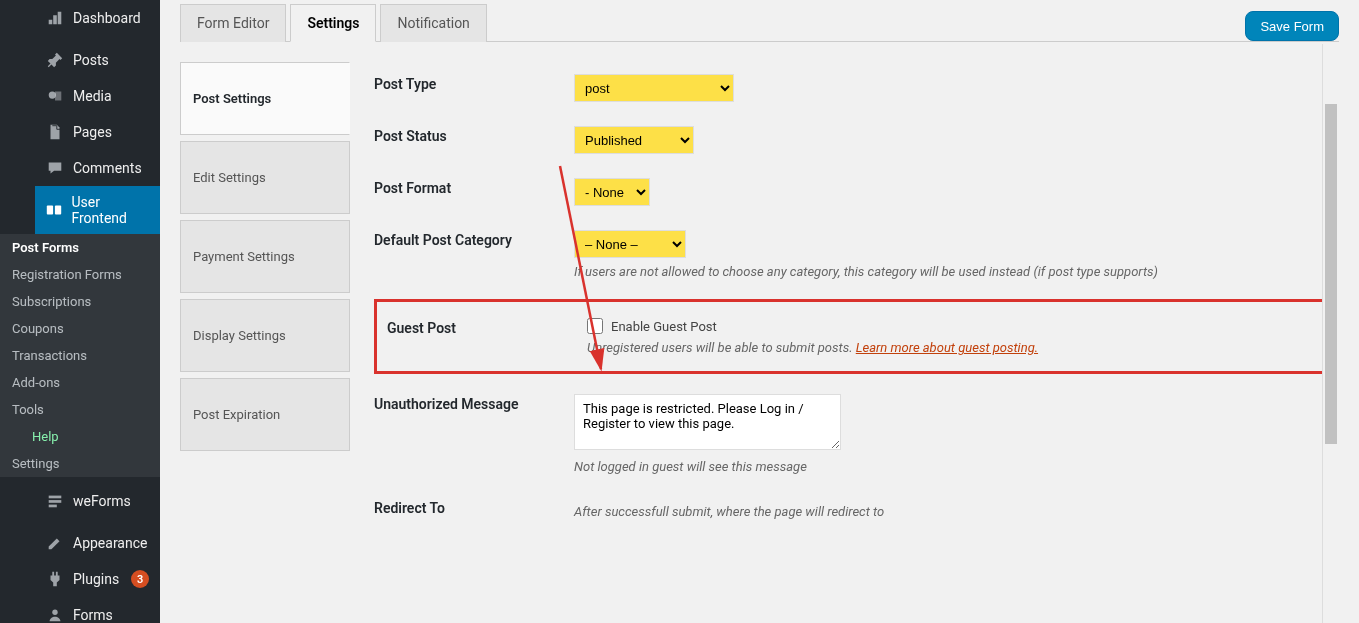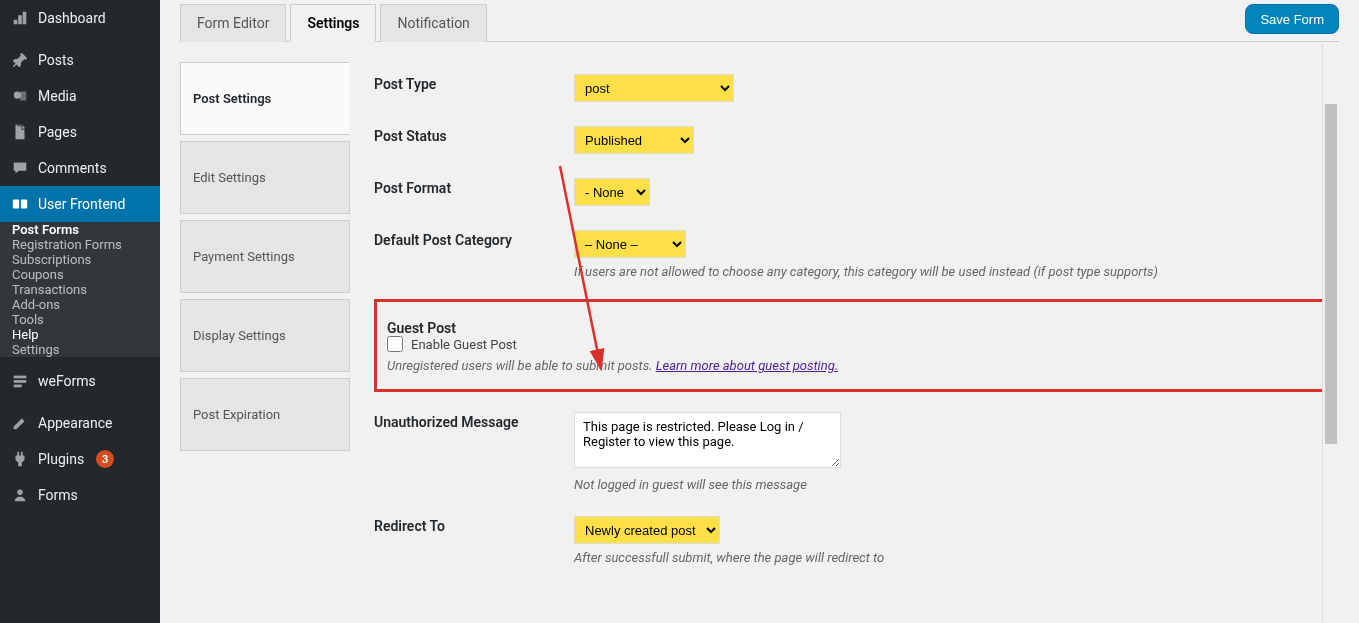--- a/index.html
+++ b/index.html
@@ -5,62 +5,62 @@
   * { box-sizing: border-box; margin: 0; padding: 0; }
   body { font-family: -apple-system, BlinkMacSystemFont, "Segoe UI", Roboto, Oxygen-Sans, Ubuntu, sans-serif; font-size: 13px; color: #444; background: #f1f1f1; overflow: hidden; }
   
   .app { display: flex; width: 1359px; height: 623px; position: relative; }
   
   
   .admin-sidebar { width: 160px; background: #23282d; color: #eee; height: 623px; flex-shrink: 0; overflow-y: auto; }
   .admin-sidebar::-webkit-scrollbar { width: 0; }
   .menu-item { display: flex; align-items: center; gap: 8px; padding: 8px 8px 8px 10px; color: #eee; cursor: pointer; font-size: 14px; }
   .menu-item .ico { width: 20px; height: 20px; display: flex; align-items: center; justify-content: center; color: rgba(240,245,250,.6); font-size: 16px; }
-  .menu-item.top { font-weight: 400; }
+  .menu-item.top { font-weight: 400; margin-left: 35px; }
   .menu-item.current { background: #0073aa; color: #fff; position: relative; }
   .menu-item.current .ico { color: #fff; }
   .menu-item.current::after { content: ""; position: absolute; right: -8px; top: 50%; margin-top: -8px; border: 8px solid transparent; border-right-color: #f1f1f1; }
   .submenu { background: #32373c; }
-  .submenu-item { display: flex; align-items: center; padding: 0 12px; color: rgba(240,245,250,.7); cursor: pointer; font-size: 13px; }
+  .submenu-item { display: flex; align-items: center; padding: 6px 12px; color: rgba(240,245,250,.7); cursor: pointer; font-size: 13px; }
   .submenu-item.current { color: #fff; font-weight: 600; }
-  .submenu-item.help { color: #ffffff; }
+  .submenu-item.help { color: #86efac; margin-left: 20px; }
   .update-badge { display:inline-flex; align-items:center; justify-content:center; min-width:18px; height:18px; border-radius:9px; background:#d54e21; color:#fff; font-size:11px; font-weight:600; margin-left:4px; padding:0 5px;}
   
   
   .content { flex: 1; position: relative; background: #f1f1f1; padding: 0 20px 0 20px; height: 623px; overflow: hidden; }
   .content-inner { position: relative; height: 100%; }
   
   
-  .tabs-row { display:flex; align-items:flex-start; justify-content:space-between; padding-top: 4px; border-bottom: 1px solid #ccc; }
+  .tabs-row { display:flex; align-items:flex-end; justify-content:space-between; padding-top: 4px; border-bottom: 1px solid #ccc; }
   .tabs { display: flex; gap: 0; }
   .tab { padding: 10px 16px; background: #e5e5e5; border: 1px solid #ccc; border-bottom: none; margin-right: 4px; color: #555; font-size: 14px; cursor:pointer; margin-bottom:-1px; }
   .tab.active { background: #f1f1f1; border-bottom: 1px solid #f1f1f1; font-weight: 600; color: #000; }
   .save-btn { background: #0085ba; border: 1px solid #0073aa; color: #fff; padding: 6px 14px; border-radius: 8px; font-size: 13px; cursor:pointer; height: 30px; display:inline-flex; align-items:center; }
   
   
   .scroll-wrap { position: absolute; top: 44px; left: 0; right: 0; bottom: 0; overflow-y: hidden; }
   .settings-body { display:flex; padding-top: 18px; }
   
   
   .settings-nav { width: 170px; flex-shrink: 0; }
   .settings-nav-item { background: #e5e5e5; border: 1px solid #ccc; padding: 28px 12px; margin-bottom: 6px; font-size: 13px; color: #555; cursor:pointer; }
   .settings-nav-item.active { background: #fafafa; border-right-color: #fafafa; font-weight: 600; color: #23282d; }
   
   
   .settings-form { flex:1; padding: 0 0 0 24px; }
   .form-row { display: flex; padding: 12px 0; }
-  .form-row.highlighted { border: 3px solid #d9322d; padding: 16px 10px; margin: 8px 0; flex-direction: column; }
+  .form-row.highlighted { border: 3px solid #d9322d; padding: 16px 10px; margin: 8px 0; }
   .form-label { width: 200px; font-weight: 600; color: #23282d; font-size: 14px; padding-top: 2px; }
   .form-field { flex:1; position: relative; }
   .form-field select { border: 1px solid #ddd; background: #fde047; height: 28px; font-size: 13px; padding: 2px 6px; }
   .sel-wide { width: 160px; }
   .sel-med { width: 120px; }
   .sel-sm { width: 76px; }
   .desc { font-style: italic; color: #666; font-size: 13px; margin-top: 6px; display:block; }
-  .link { color: #4c1d95; text-decoration: underline; font-style: italic; }
+  .link { color: #c2410c; text-decoration: underline; font-style: italic; }
   textarea { border: 1px solid #ddd; font-family: inherit; font-size: 13px; padding: 6px 8px; width: 267px; height: 56px; resize: both; }
   .chk-row { display:flex; align-items:center; gap: 8px; }
   .chk-row input[type="checkbox"] { width: 16px; height: 16px; border:1px solid #b4b9be; }
   
   
   .vscroll { position:absolute; top: 0; right: 0; width: 17px; height: 100%; background: #f1f1f1; border-left:1px solid #ddd; }
   .vthumb { position:absolute; top: 60px; left: 2px; width: 12px; height: 340px; background: #c1c1c1; border-radius: 0; }
   
   
   .arrow-annot { position: absolute; pointer-events: none; z-index: 50; }
@@ -245,21 +245,20 @@
               <div class="form-label">Unauthorized Message</div>
               <div class="form-field">
                 <textarea style="">This page is restricted. Please Log in / Register to view this page.</textarea>
                 <span class="desc">Not logged in guest will see this message</span>
               </div>
             </div>
 
             <div class="form-row">
               <div class="form-label">Redirect To</div>
               <div class="form-field">
-                <select style="width:146px"><option>Newly created post</option></select>
                 <span class="desc">After successfull submit, where the page will redirect to</span>
               </div>
             </div>
 
           </section>
         </div>
 
         <svg class="arrow-annot" style="left:378px; top:120px;" width="60" height="220">
           <defs>
               <marker id="ah" markerWidth="10" markerHeight="10" refX="8" refY="3" orient="auto">

